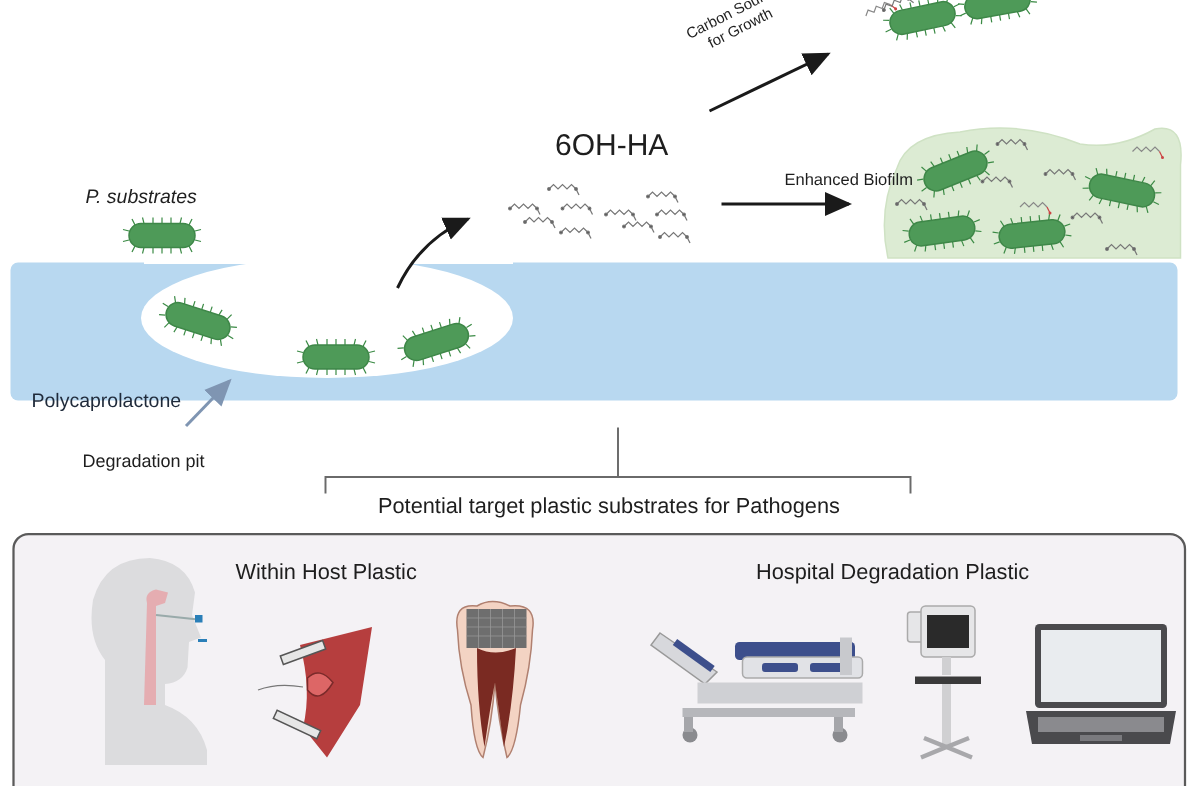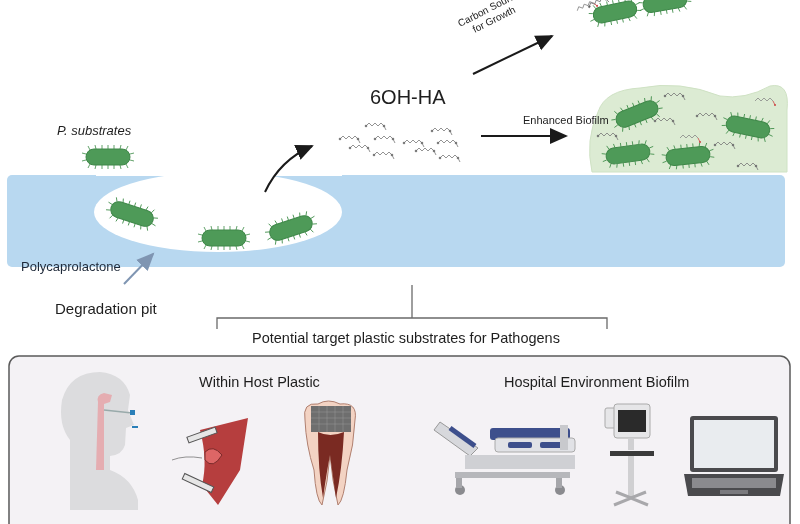--- a/index.html
+++ b/index.html
@@ -188,16 +188,16 @@
 </svg>
 
 <div class="lbl italic" style="left:57px; top:123px; font-size:13px;">P. substrates</div>
 <div class="lbl" style="left:370px; top:86px; font-size:20px;">6OH-HA</div>
 <div class="abs" style="left:456px; top:19px; font-size:10px; line-height:12px; text-align:center; transform:rotate(-27deg); transform-origin:left top;">
   <div>Carbon Source</div>
   <div>for Growth</div>
 </div>
 <div class="lbl" style="left:480px; top:114px; font-size:11px;margin-left:43px;">Enhanced Biofilm</div>
 <div class="lbl" style="left:21px; top:247px; font-size:13px; color:#1f2a3a;margin-top:12px;">Polycaprolactone</div>
-<div class="lbl" style="left:55px; top:300px; font-size:15px;">Degradation pit</div>
+<div class="lbl" style="left:55px; top:300px; font-size:12px;">Degradation pit</div>
 <div class="lbl" style="left:232px; top:330px; font-size:14.5px;margin-left:20px;">Potential target plastic substrates for Pathogens</div>
-<div class="lbl" style="left:157px; top:374px; font-size:14.5px;margin-left:42px;">Within Host Plastic</div>
-<div class="lbl" style="left:504px; top:374px; font-size:14.5px;">Hospital Environment Biofilm</div>
+<div class="lbl" style="left:157px; top:374px; font-size:14.5px;">Within Host Plastic</div>
+<div class="lbl" style="left:504px; top:374px; font-size:14.5px;">Hospital Degradation Plastic</div>
 
 </body></html>

